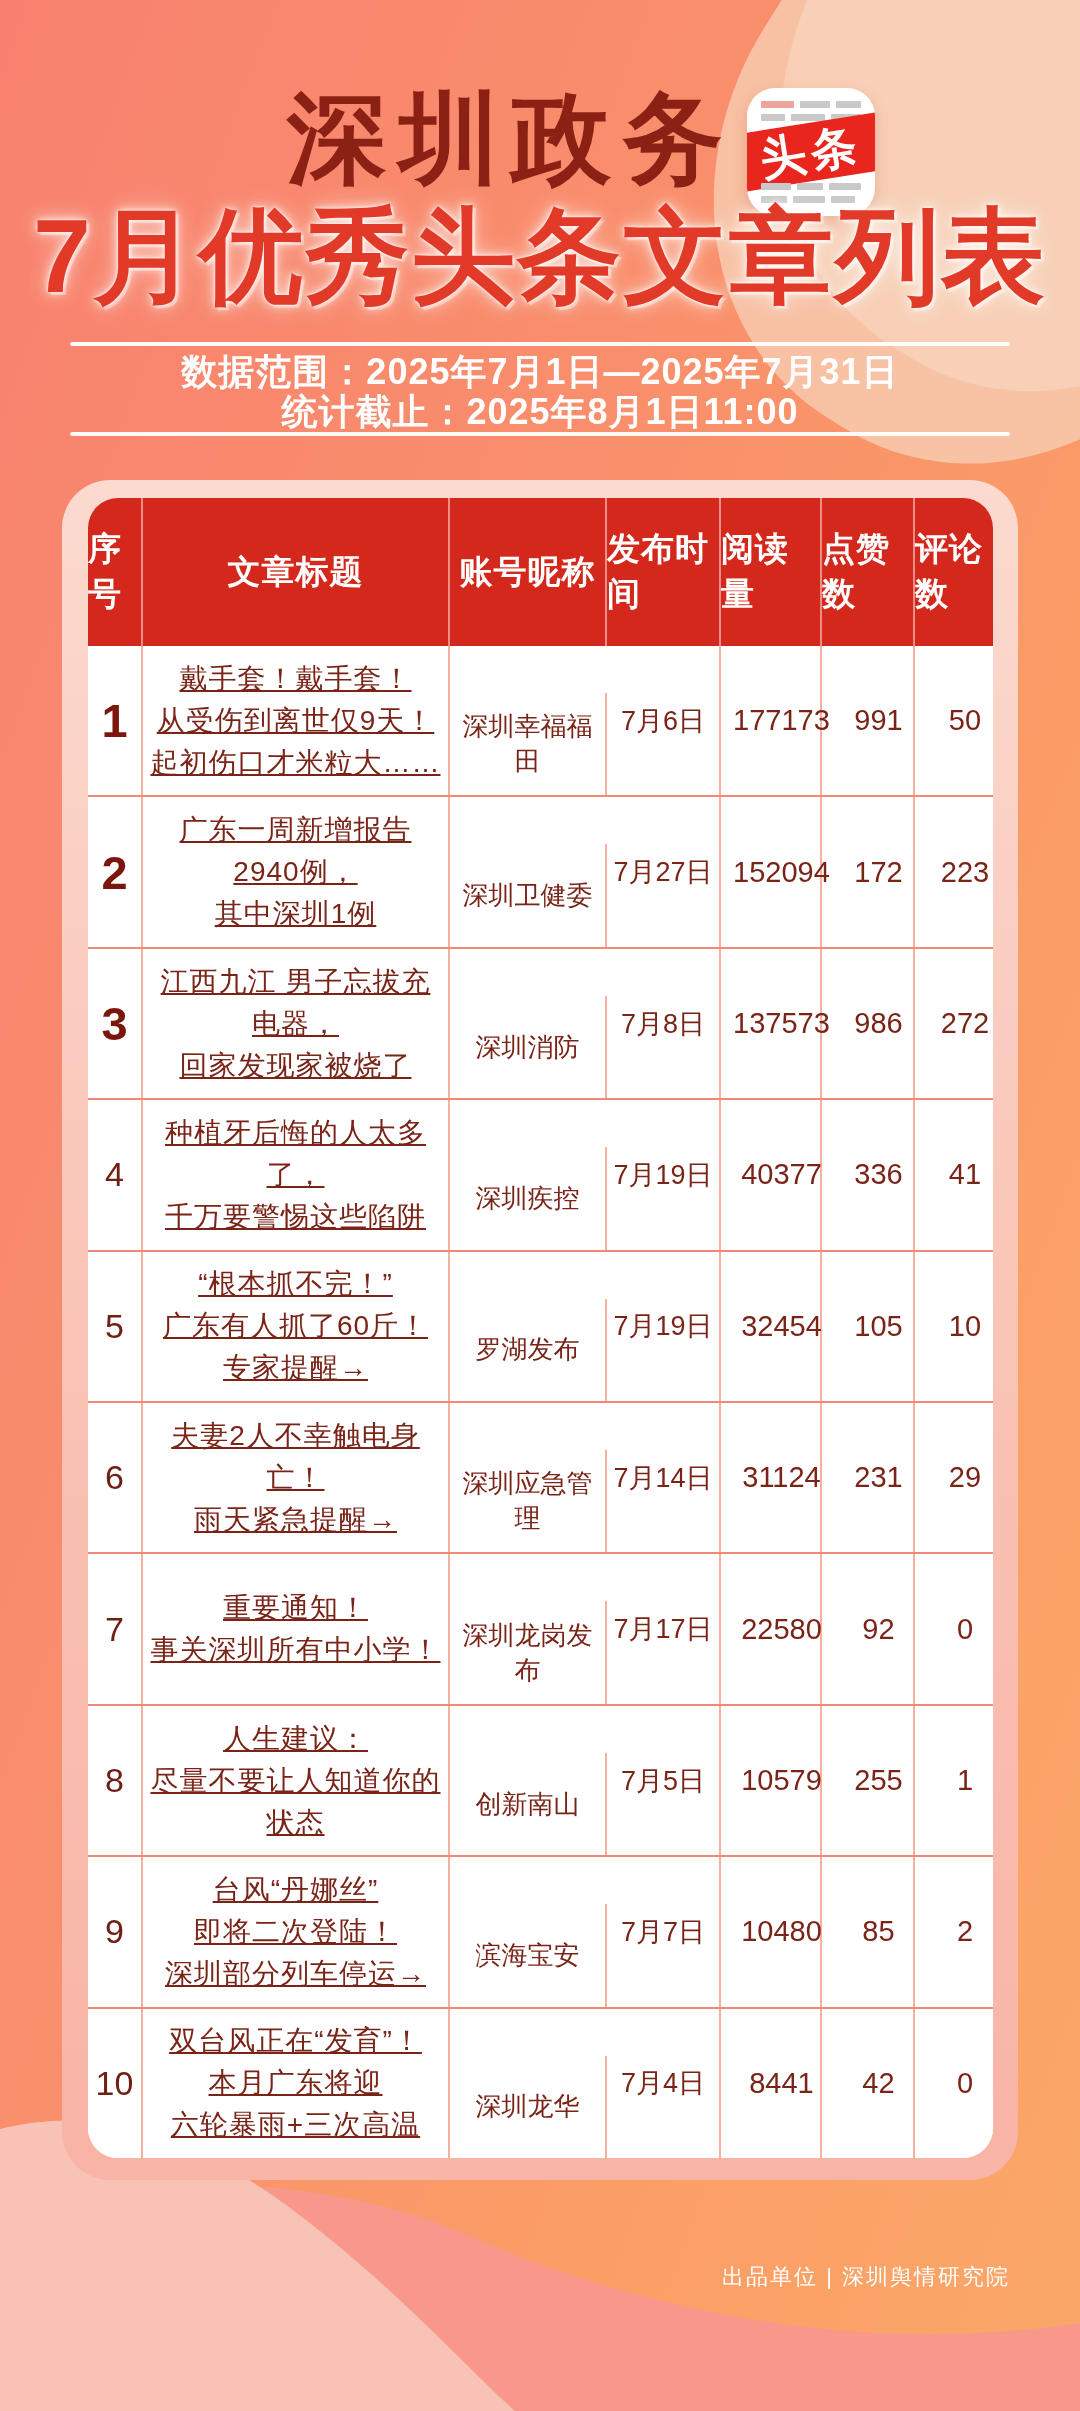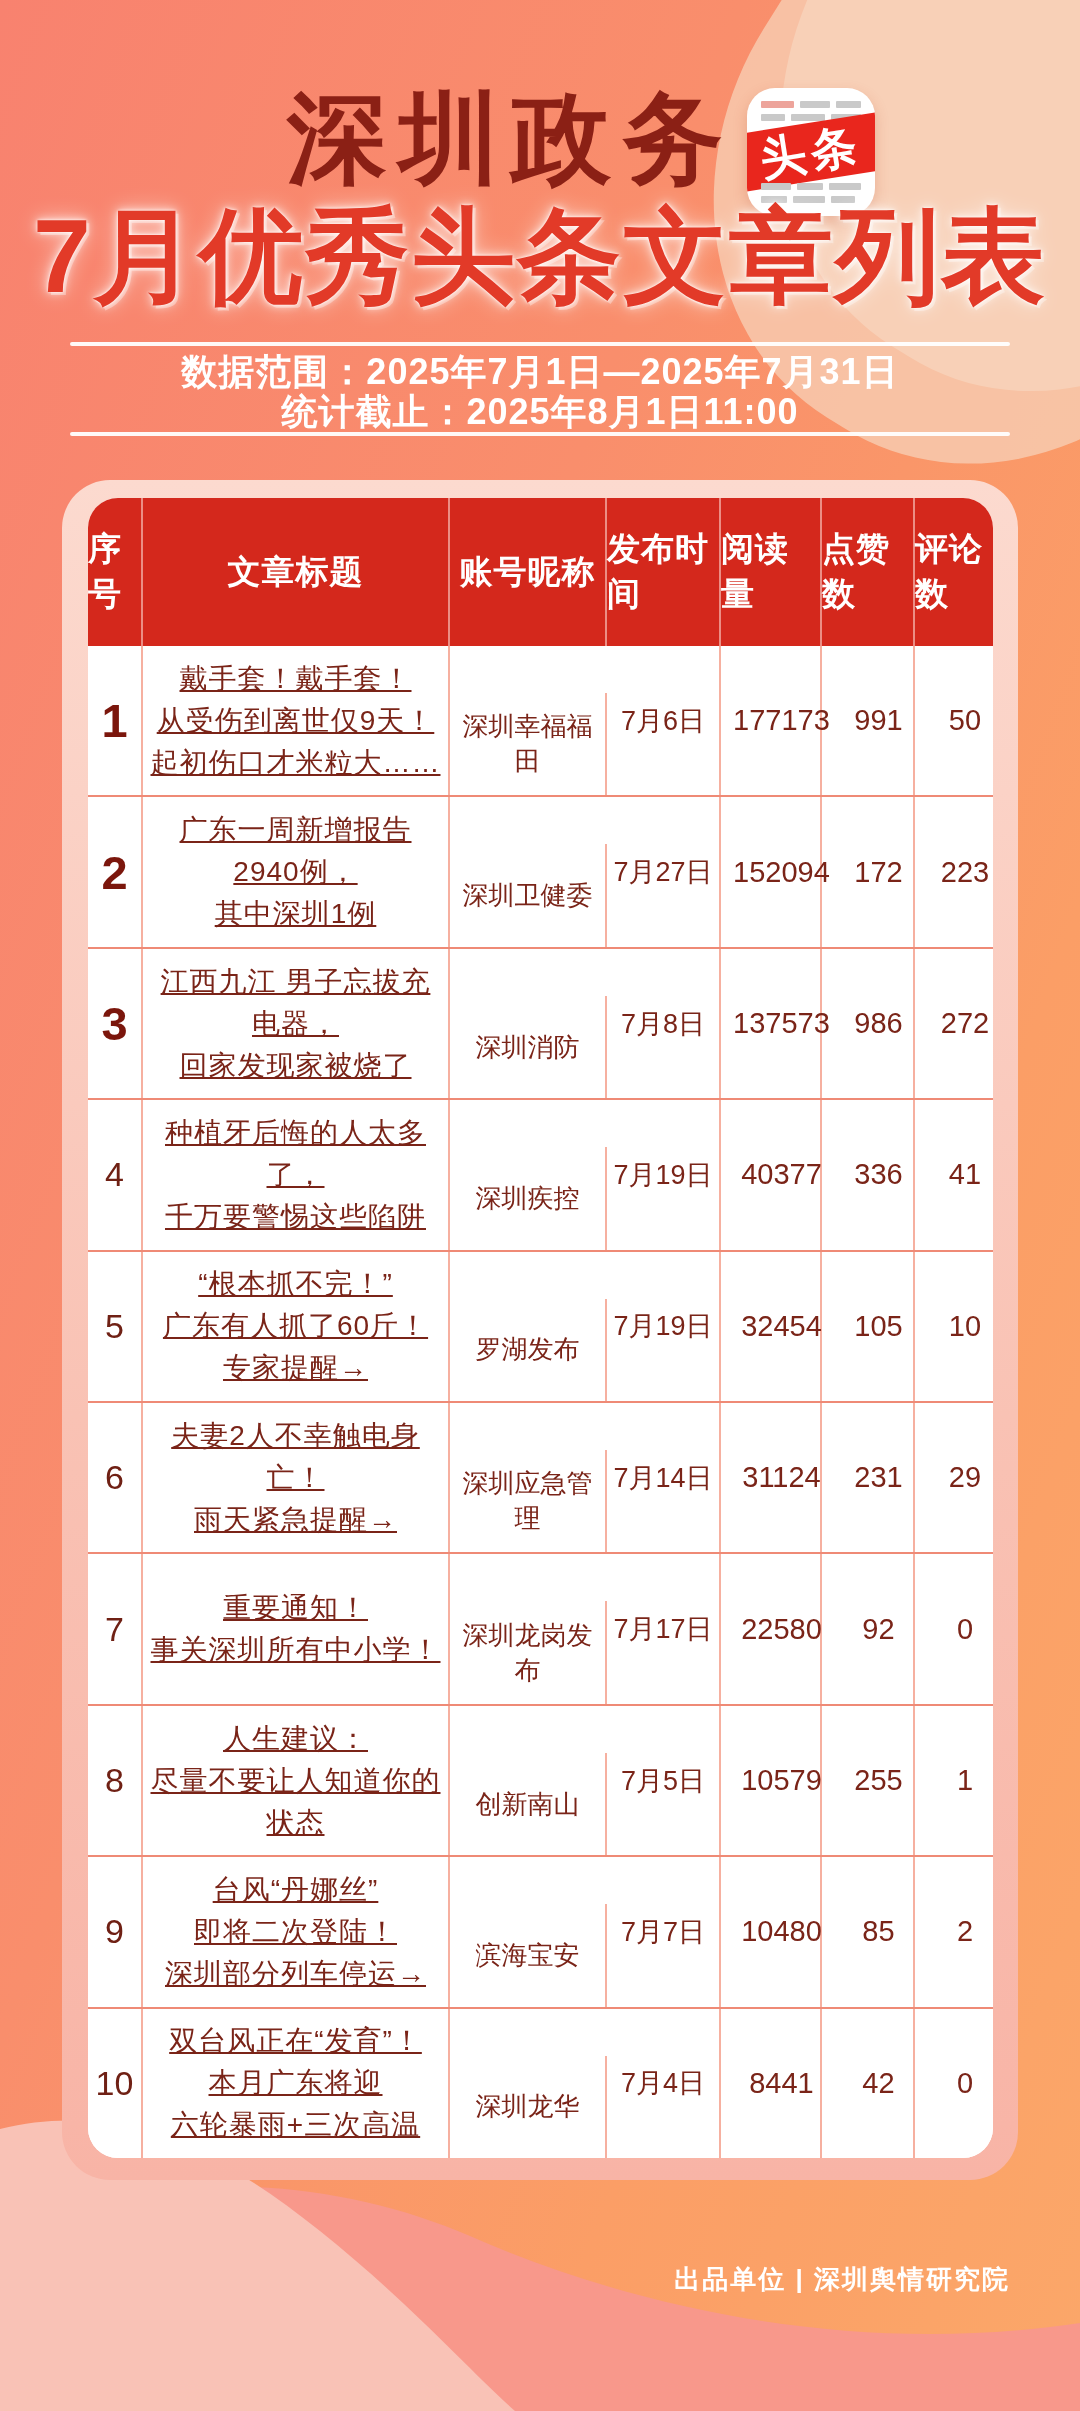--- a/index.html
+++ b/index.html
@@ -51,21 +51,21 @@
   .trow:first-child{border-top:none;}
   .cell{display:flex;align-items:center;justify-content:center;text-align:center;
     color:#7a2418;border-right:2px solid #f6b0a0;padding:0 4px;box-sizing:border-box;}
   .cell:last-child{border-right:none;}
   .cell.rank{font-size:34px;color:#6f2014;}
   .trow.top .cell.rank{font-size:47px;font-weight:900;color:#7b160c;}
   .cell.title{font-size:28px;line-height:1.5;letter-spacing:1px;white-space:pre-line;text-decoration:underline;}
   .cell.account{font-size:26px;letter-spacing:0;margin-top:47px;}
   .cell.date{font-size:27px;}
   .cell.num{font-size:29px;padding-left:26px;}
-  .footer{position:absolute;top:2262px;right:70px;font-size:26px;font-weight:700;
+  .footer{position:absolute;top:2262px;right:70px;font-size:22px;font-weight:400;
     color:#fff;letter-spacing:2px;}
 </style>
 </head>
 <body>
 
 <div class="page">
 
   <div class="blob2"></div>
   <div class="blob1"></div>
 

